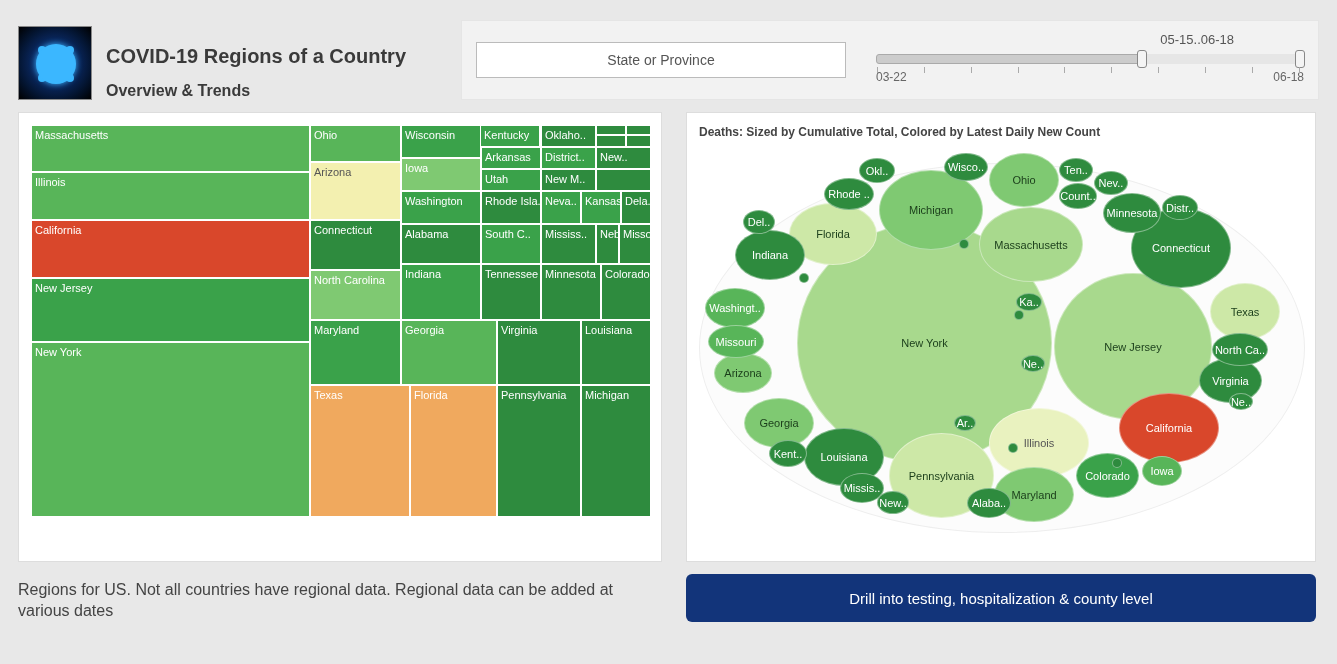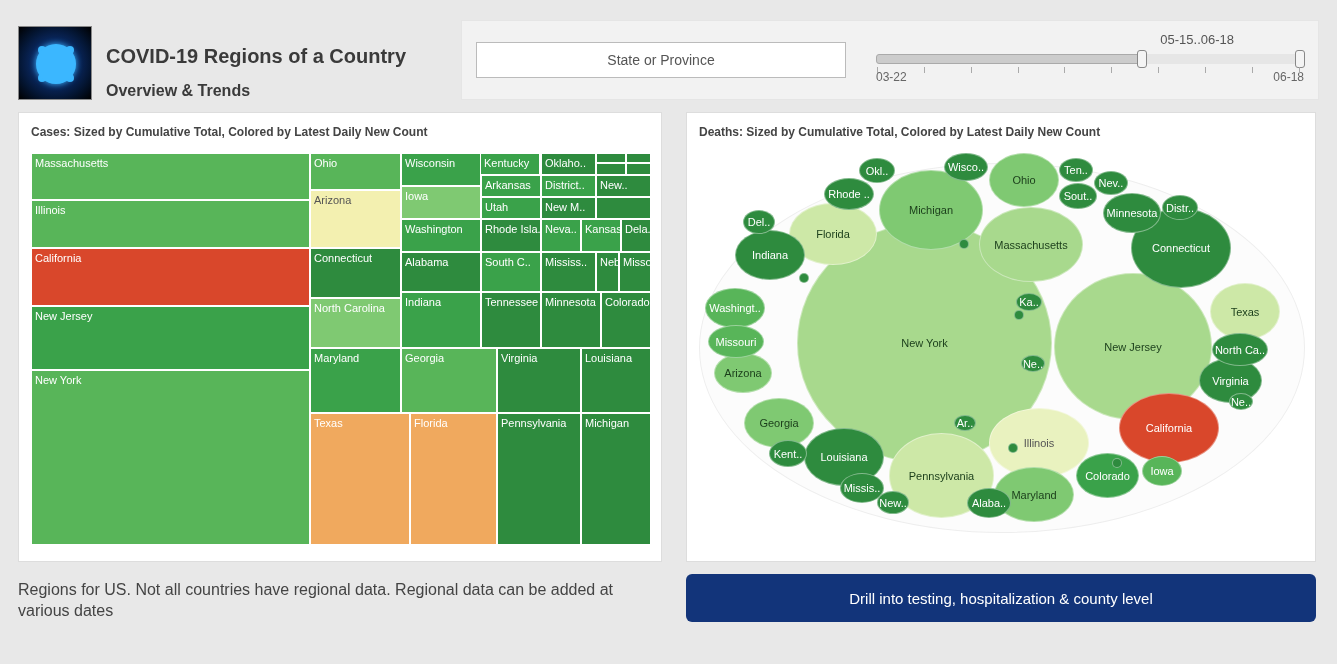--- a/index.html
+++ b/index.html
@@ -74,21 +74,20 @@
       <div class="slider-labels">
         <span>03-22</span>
         <span>06-18</span>
       </div>
     </div>
   </div>
 </div>
 
 <div class="panels">
   <div class="panel panel-left">
-    <div class="panel-title">Cases: Sized by Cumulative Total, Colored by Latest Daily New Count</div>
     <div class="treemap">
 
       <div class="cell g3" style="left:0;top:0;width:279px;height:47px">Massachusetts</div>
       <div class="cell g3" style="left:0;top:47px;width:279px;height:48px">Illinois</div>
       <div class="cell g9" style="left:0;top:95px;width:279px;height:58px">California</div>
       <div class="cell g2" style="left:0;top:153px;width:279px;height:64px">New Jersey</div>
       <div class="cell g3" style="left:0;top:217px;width:279px;height:175px">New York</div>
 
       <div class="cell g3" style="left:279px;top:0;width:91px;height:37px">Ohio</div>
       <div class="cell gy" style="left:279px;top:37px;width:91px;height:58px;color:#555">Arizona</div>
@@ -161,21 +160,21 @@
       <div class="bub g1 dark" style="left:404px;top:40px;width:58px;height:40px">Minnesota</div>
       <div class="bub g4" style="left:15px;top:200px;width:58px;height:40px">Arizona</div>
       <div class="bub g3 dark" style="left:6px;top:135px;width:60px;height:40px">Washingt..</div>
       <div class="bub g3 dark" style="left:9px;top:172px;width:56px;height:33px">Missouri</div>
       <div class="bub g1 dark" style="left:513px;top:180px;width:56px;height:33px">North Ca..</div>
       <div class="bub g1 dark" style="left:125px;top:25px;width:50px;height:32px">Rhode ..</div>
       <div class="bub g1 dark" style="left:268px;top:335px;width:44px;height:30px">Alaba..</div>
       <div class="bub g3 dark" style="left:443px;top:303px;width:40px;height:30px">Iowa</div>
       <div class="bub g1 dark" style="left:245px;top:0;width:44px;height:28px">Wisco..</div>
       <div class="bub g1 dark" style="left:141px;top:320px;width:44px;height:30px">Missis..</div>
-      <div class="bub g1 dark" style="left:360px;top:30px;width:38px;height:26px">Sout..</div>
+      <div class="bub g1 dark" style="left:360px;top:30px;width:38px;height:26px">Count..</div>
       <div class="bub g1 dark" style="left:70px;top:287px;width:38px;height:27px">Kent..</div>
       <div class="bub g1 dark" style="left:160px;top:5px;width:36px;height:25px">Okl..</div>
       <div class="bub g1 dark" style="left:360px;top:5px;width:34px;height:24px">Ten..</div>
       <div class="bub g1 dark" style="left:395px;top:18px;width:34px;height:24px">Nev..</div>
       <div class="bub g1 dark" style="left:44px;top:57px;width:32px;height:24px">Del..</div>
       <div class="bub g1 dark" style="left:463px;top:42px;width:36px;height:25px">Distr..</div>
       <div class="bub g1 dark" style="left:178px;top:338px;width:32px;height:23px">New..</div>
       <div class="bub g1 dark" style="left:317px;top:140px;width:26px;height:18px">Ka..</div>
       <div class="bub g1 dark" style="left:322px;top:202px;width:24px;height:17px">Ne..</div>
       <div class="bub g1 dark" style="left:255px;top:262px;width:22px;height:16px">Ar..</div>

